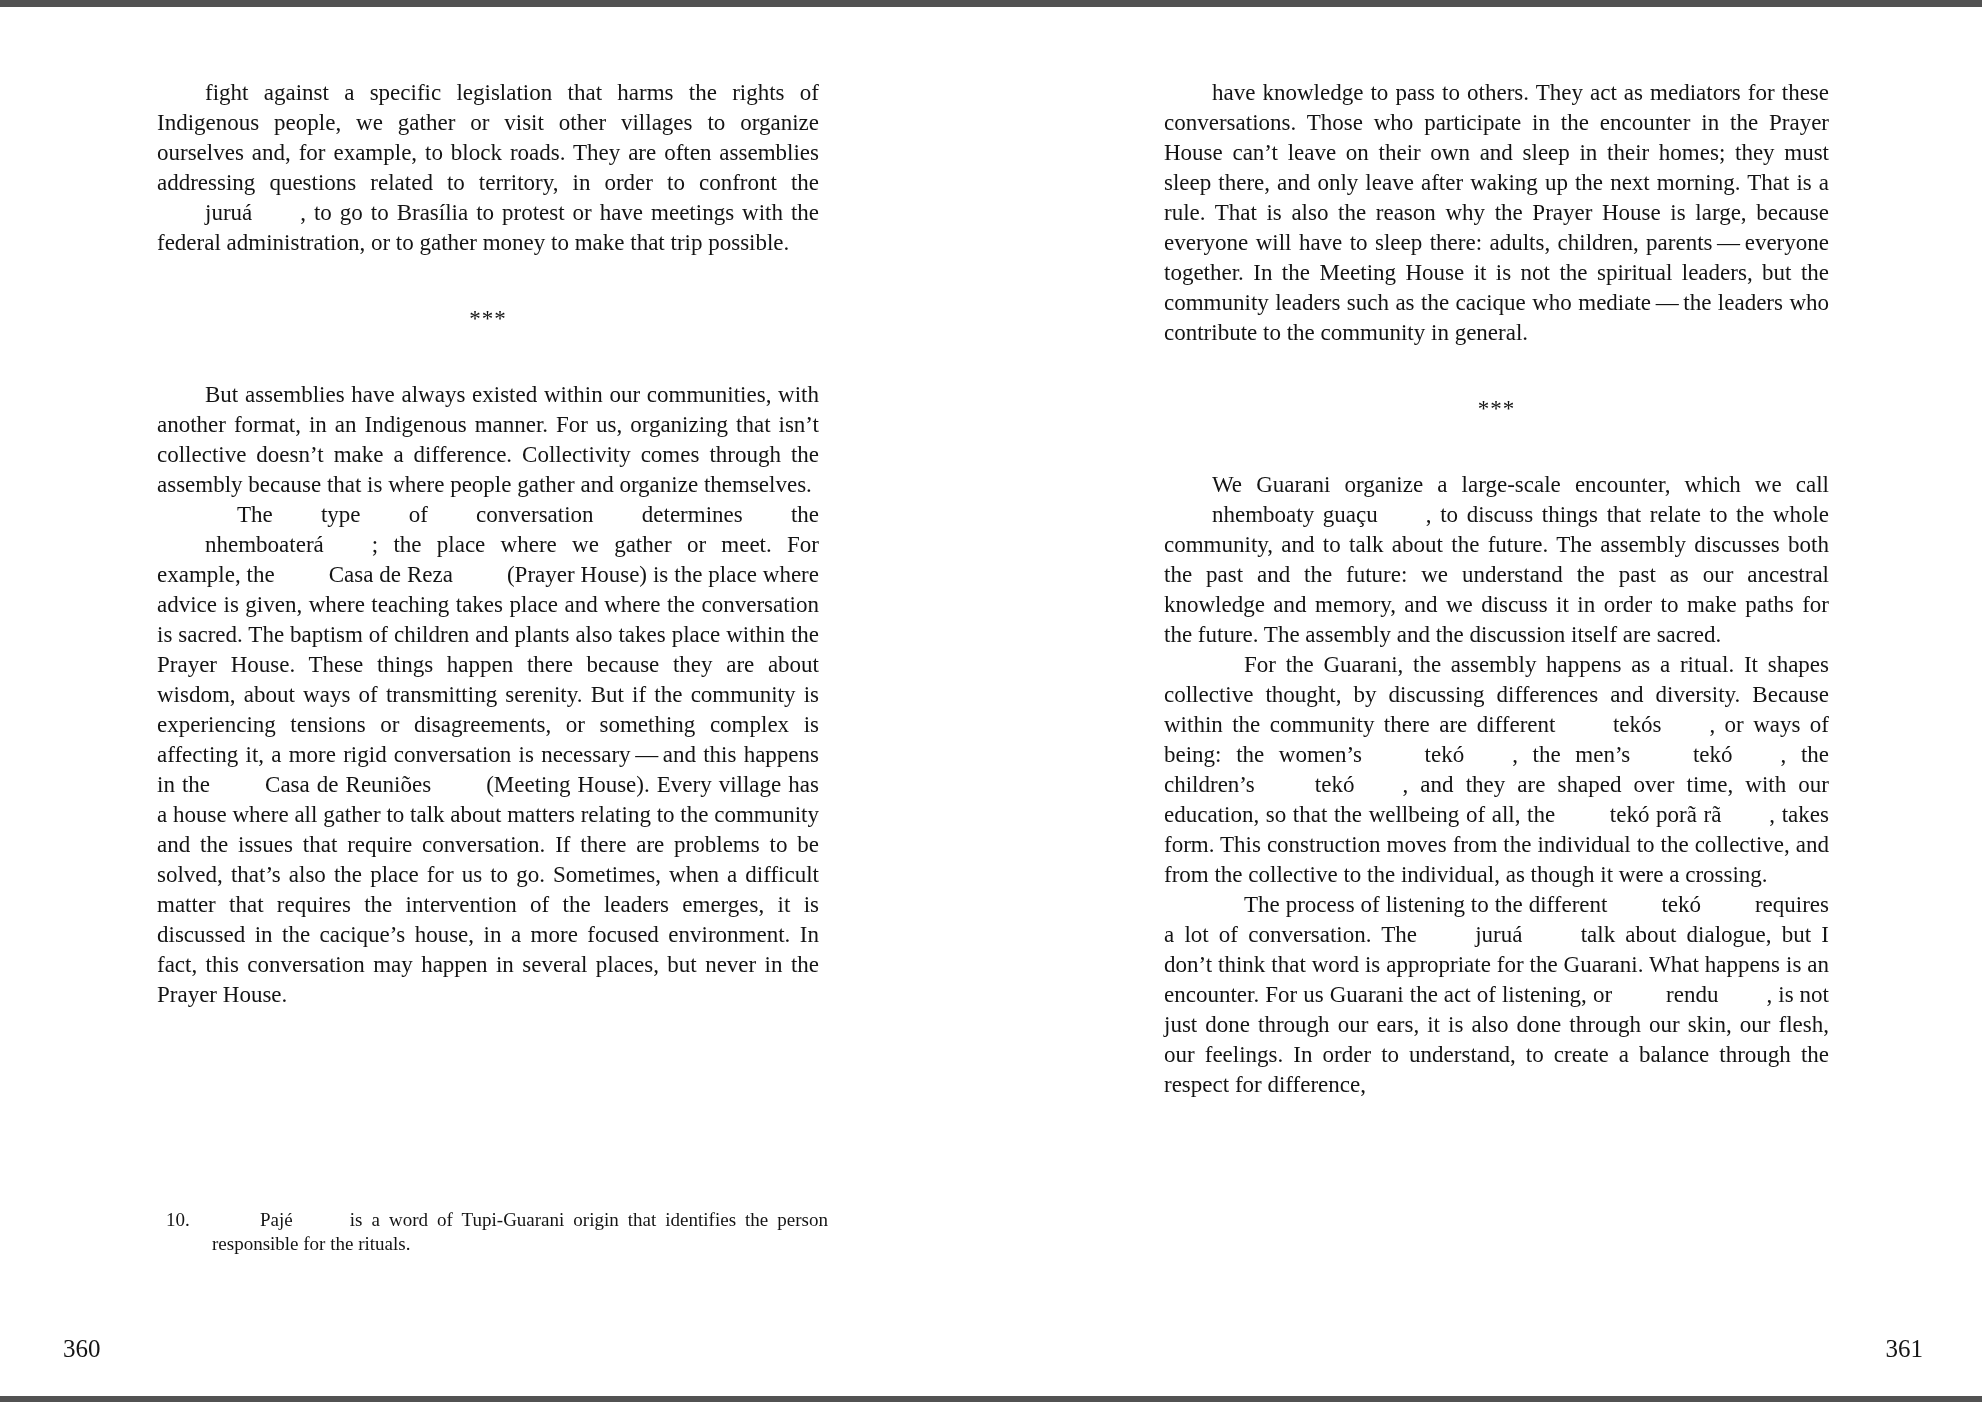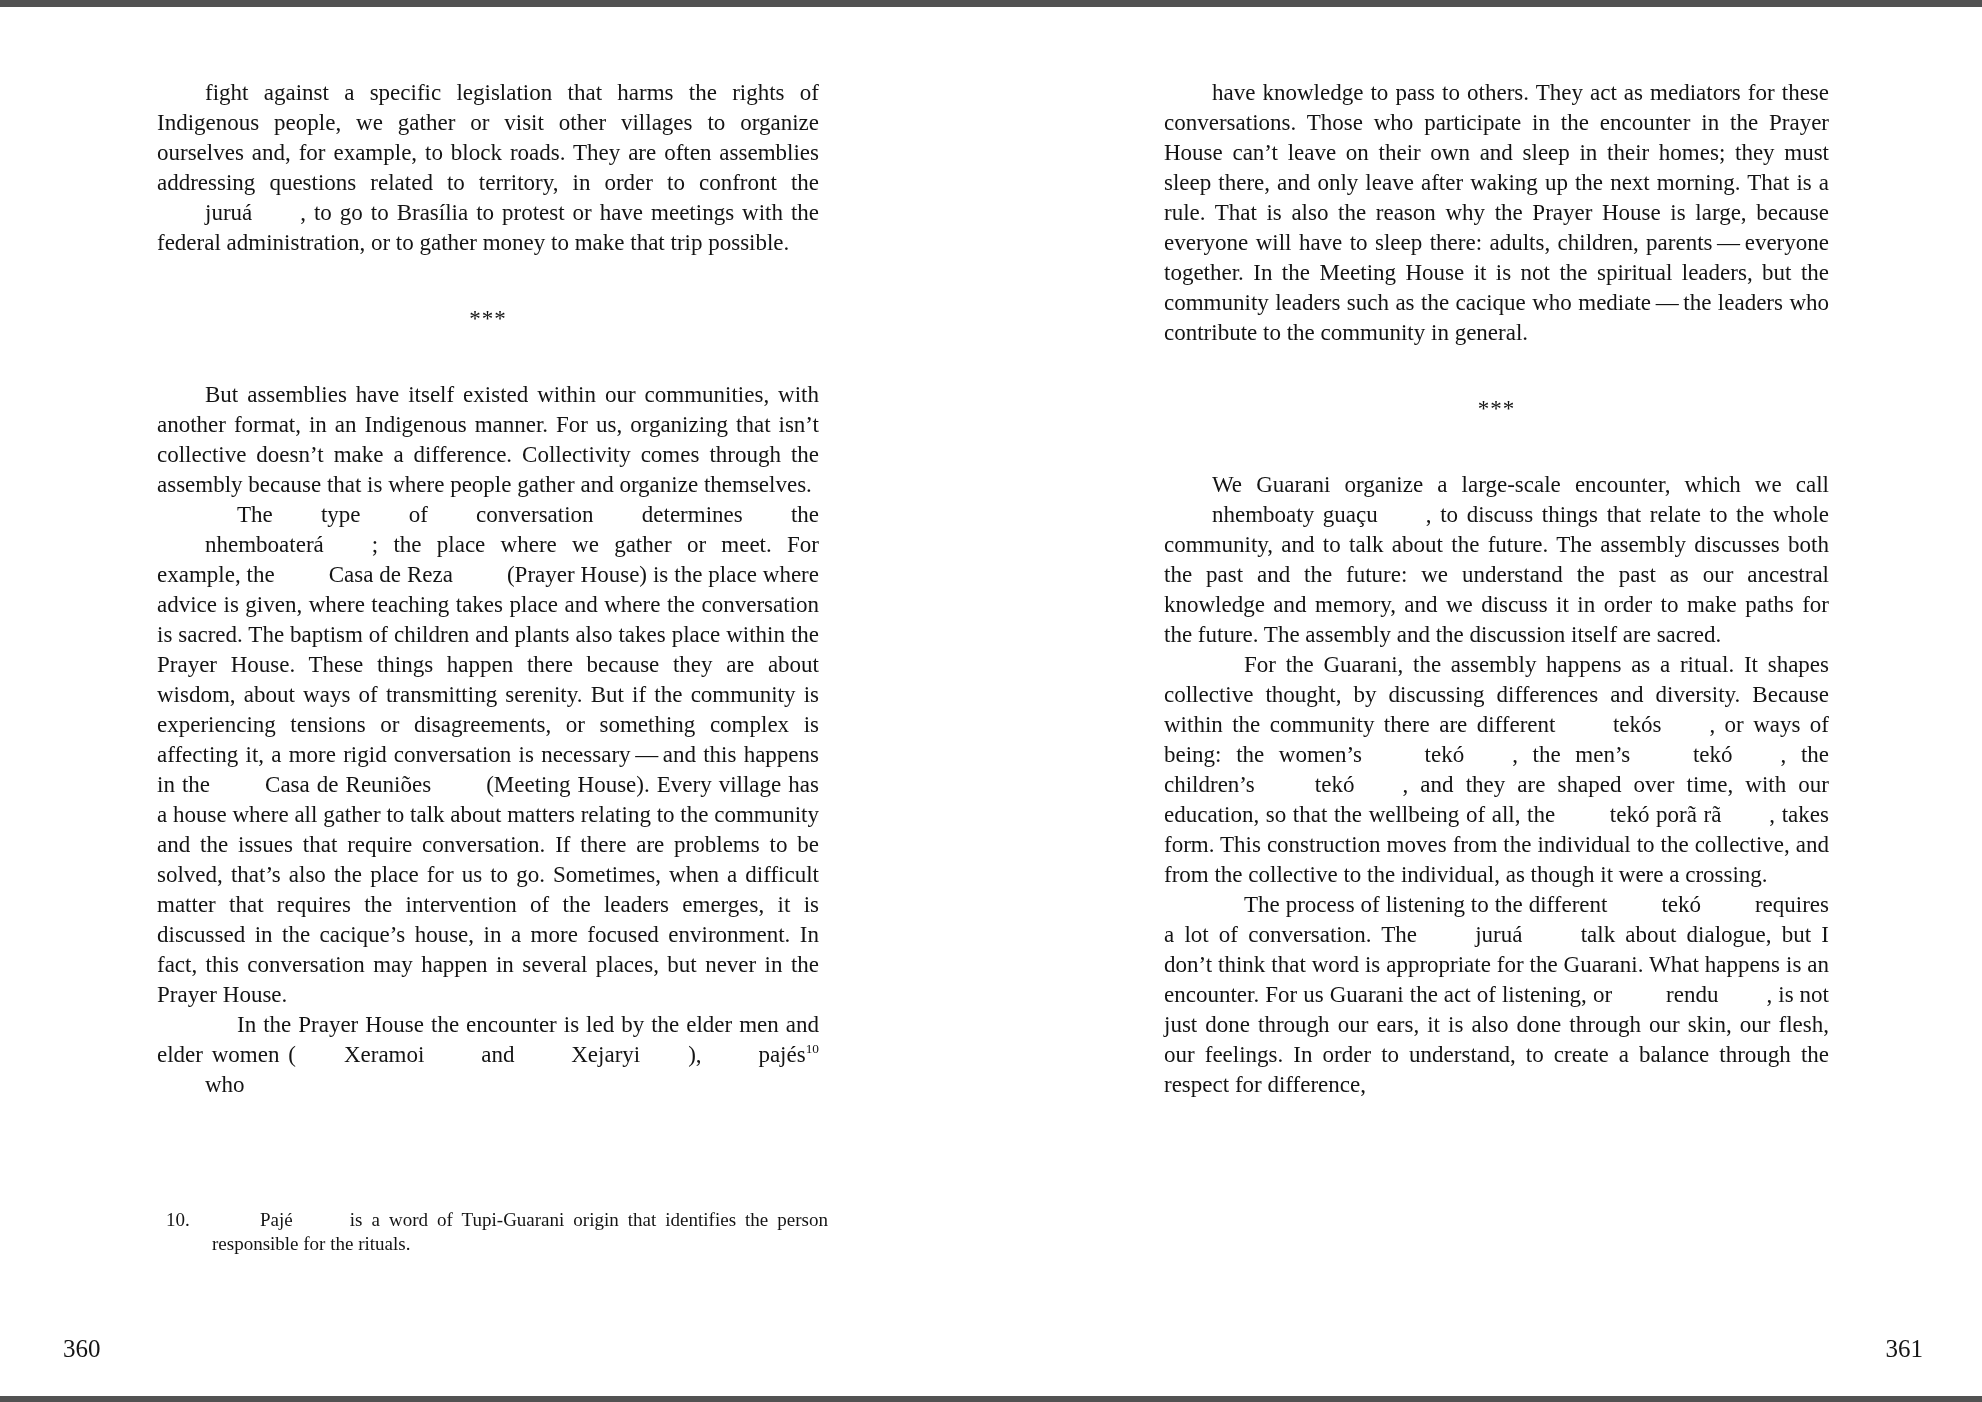--- a/index.html
+++ b/index.html
@@ -61,23 +61,22 @@
   #pn-right { right: 59px; text-align: right; }
 </style>
 </head>
 <body style="background: rgb(255, 255, 255); color: rgb(20, 20, 20);">
 
 <div class="edge-bar top" style="background: rgb(82, 82, 82);"></div>
 
 <div id="col-left" class="text-column">
     <p class="para"><span class="run">fight against a specific legislation that harms the rights of Indigenous people, we gather or visit other villages to organize ourselves and, for example, to block roads. They are often assemblies addressing questions related to territory, in order to confront the </span><span class="run italic">juruá</span><span class="run">, to go to Brasília to protest or have meetings with the federal administration, or to gather money to make that trip possible.</span></p>
     <div class="separator">***</div>
-    <p class="para"><span class="run">But assemblies have itself existed within our communities, with another format, in an Indigenous manner. For us, organizing that isn’t collective doesn’t make a difference. Collectivity comes through the assembly because that is where people gather and organize themselves.</span></p>
+    <p class="para"><span class="run">But assemblies have always existed within our communities, with another format, in an Indigenous manner. For us, organizing that isn’t collective doesn’t make a difference. Collectivity comes through the assembly because that is where people gather and organize themselves.</span></p>
     <p class="para indent"><span class="run">The type of conversation determines the </span><span class="run italic">nhemboaterá</span><span class="run">; the place where we gather or meet. For example, the </span><span class="run italic">Casa de Reza</span><span class="run"> (Prayer House) is the place where advice is given, where teaching takes place and where the conversation is sacred. The baptism of children and plants also takes place within the Prayer House. These things happen there because they are about wisdom, about ways of transmitting serenity. But if the community is experiencing tensions or disagreements, or something complex is affecting it, a more rigid conversation is necessary — and this happens in the </span><span class="run italic">Casa de Reuniões</span><span class="run"> (Meeting House). Every village has a house where all gather to talk about matters relating to the community and the issues that require conversation. If there are problems to be solved, that’s also the place for us to go. Sometimes, when a difficult matter that requires the intervention of the leaders emerges, it is discussed in the cacique’s house, in a more focused environment. In fact, this conversation may happen in several places, but never in the Prayer House.</span></p>
-    <p class="para indent"><span class="run">In the Prayer House the encounter is led by the elder men and elder women (</span><span class="run italic">Xeramoi</span><span class="run"> and </span><span class="run italic">Xejaryi</span><span class="run">), </span><span class="run italic">pajés</span><sup class="fn-ref">10</sup><span class="run"> who</span></p>
   </div>
 <div id="col-right" class="text-column">
     <p class="para"><span class="run">have knowledge to pass to others. They act as mediators for these conversations. Those who participate in the encounter in the Prayer House can’t leave on their own and sleep in their homes; they must sleep there, and only leave after waking up the next morning. That is a rule. That is also the reason why the Prayer House is large, because everyone will have to sleep there: adults, children, parents — everyone together. In the Meeting House it is not the spiritual leaders, but the community leaders such as the cacique who mediate — the leaders who contribute to the community in general.</span></p>
     <div class="separator">***</div>
     <p class="para"><span class="run">We Guarani organize a large-scale encounter, which we call </span><span class="run italic">nhemboaty guaçu</span><span class="run">, to discuss things that relate to the whole community, and to talk about the future. The assembly discusses both the past and the future: we understand the past as our ancestral knowledge and memory, and we discuss it in order to make paths for the future. The assembly and the discussion itself are sacred.</span></p>
     <p class="para indent"><span class="run">For the Guarani, the assembly happens as a ritual. It shapes collective thought, by discussing differences and diversity. Because within the community there are different </span><span class="run italic">tekós</span><span class="run">, or ways of being: the women’s </span><span class="run italic">tekó</span><span class="run">, the men’s </span><span class="run italic">tekó</span><span class="run">, the children’s </span><span class="run italic">tekó</span><span class="run">, and they are shaped over time, with our education, so that the wellbeing of all, the </span><span class="run italic">tekó porã rã</span><span class="run">, takes form. This construction moves from the individual to the collective, and from the collective to the individual, as though it were a crossing.</span></p>
     <p class="para indent"><span class="run">The process of listening to the different </span><span class="run italic">tekó</span><span class="run"> requires a lot of conversation. The </span><span class="run italic">juruá</span><span class="run"> talk about dialogue, but I don’t think that word is appropriate for the Guarani. What happens is an encounter. For us Guarani the act of listening, or </span><span class="run italic">rendu</span><span class="run">, is not just done through our ears, it is also done through our skin, our flesh, our feelings. In order to understand, to create a balance through the respect for difference,</span></p>
   </div>
 
 <div class="footnote">

